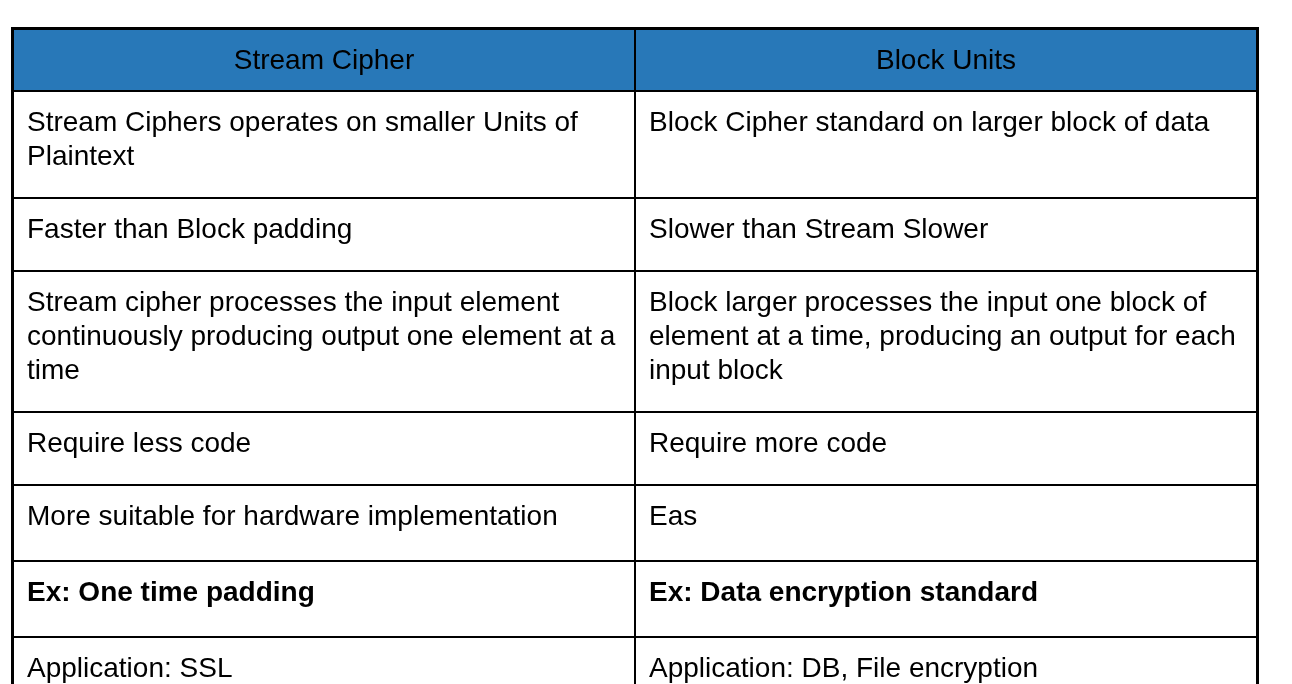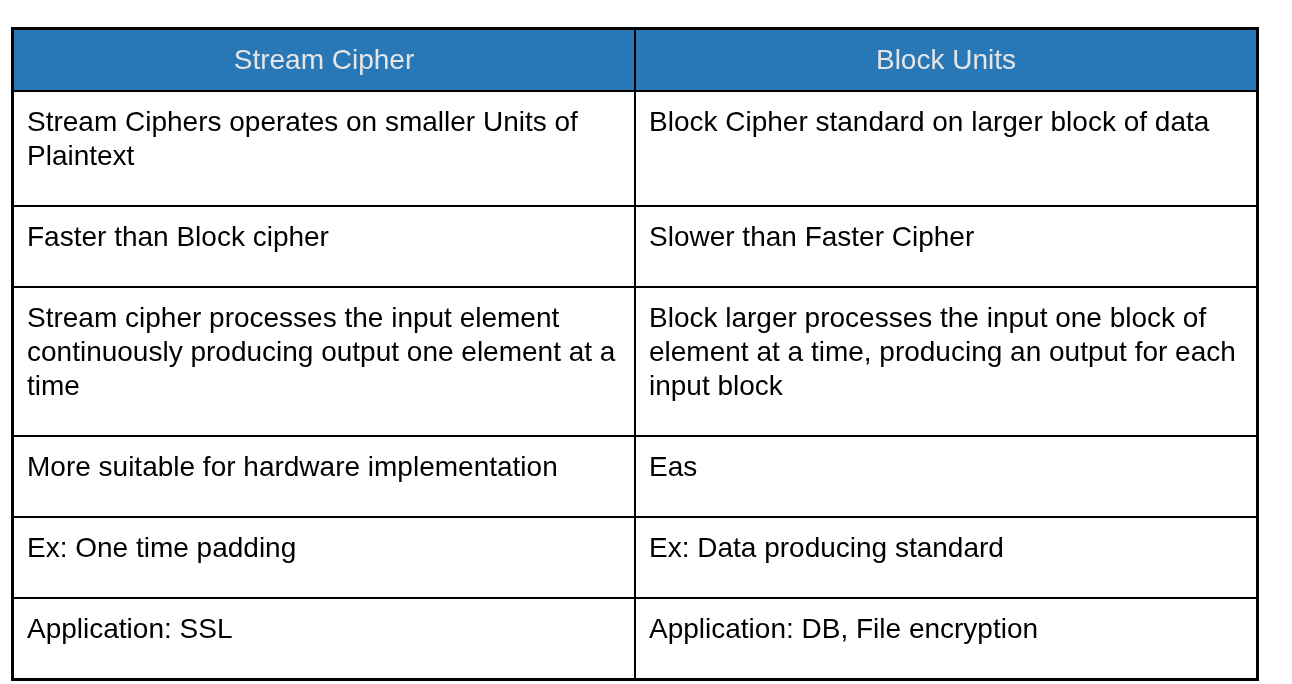--- a/index.html
+++ b/index.html
@@ -26,75 +26,79 @@
     border: 3px solid #000000;
   }
   table.cipher-table th,
   table.cipher-table td {
     border: 2px solid #000000;
     width: 50%;
     box-sizing: border-box;
   }
   table.cipher-table th {
     background: #2878B8;
-    color: #e5e5e5;
+    color: #000000;
     font-size: 28px;
     font-weight: 400;
     height: 62px;
     text-align: center;
     vertical-align: middle;
     padding: 0;
   }
   table.cipher-table td {
     color: #000000;
     font-size: 28px;
     line-height: 34px;
     text-align: left;
     vertical-align: top;
-    padding: 13px 16px 32px 13px;
+    padding: 13px 16px 24px 13px;
   }
   tbody tr:nth-child(1) { height: 106px; }
   tbody tr:nth-child(2) { height: 64px; }
   tbody tr:nth-child(3) { height: 139px; }
   tbody tr:nth-child(4) { height: 64px; }
   tbody tr:nth-child(5) { height: 76px; }
-  tbody tr:nth-child(6) { height: 76px; }
+  tbody tr:nth-child(6) { height: 76px; font-weight: bold; }
   tbody tr:nth-child(7) { height: 64px; }
 </style>
 </head>
 <body>
 
 <div class="page">
   <table class="cipher-table">
     <thead>
       <tr>
         <th>Stream Cipher</th>
         <th>Block Units</th>
       </tr>
     </thead>
     <tbody>
       <tr>
         <td>Stream Ciphers operates on smaller Units of Plaintext</td>
         <td>Block Cipher standard on larger block of data</td>
       </tr>
       <tr>
-        <td>Faster than Block cipher</td>
-        <td>Slower than Faster Cipher</td>
+        <td>Faster than Block padding</td>
+        <td>Slower than Stream Slower</td>
       </tr>
       <tr>
         <td>Stream cipher processes the input element continuously producing output one element at a time</td>
         <td>Block larger processes the input one block of element at a time, producing an output for each input block</td>
+      </tr>
+      <tr>
+        <td>Require less code</td>
+        <td>Require more code</td>
       </tr>
       <tr>
         <td>More suitable for hardware implementation</td>
         <td>Eas</td>
       </tr>
       <tr>
         <td>Ex: One time padding</td>
-        <td>Ex: Data producing standard</td>
+        <td>Ex: Data encryption standard</td>
       </tr>
       <tr>
         <td>Application: SSL</td>
         <td>Application: DB, File encryption</td>
       </tr>
     </tbody>
   </table>
 </div>
 
 </body></html>

